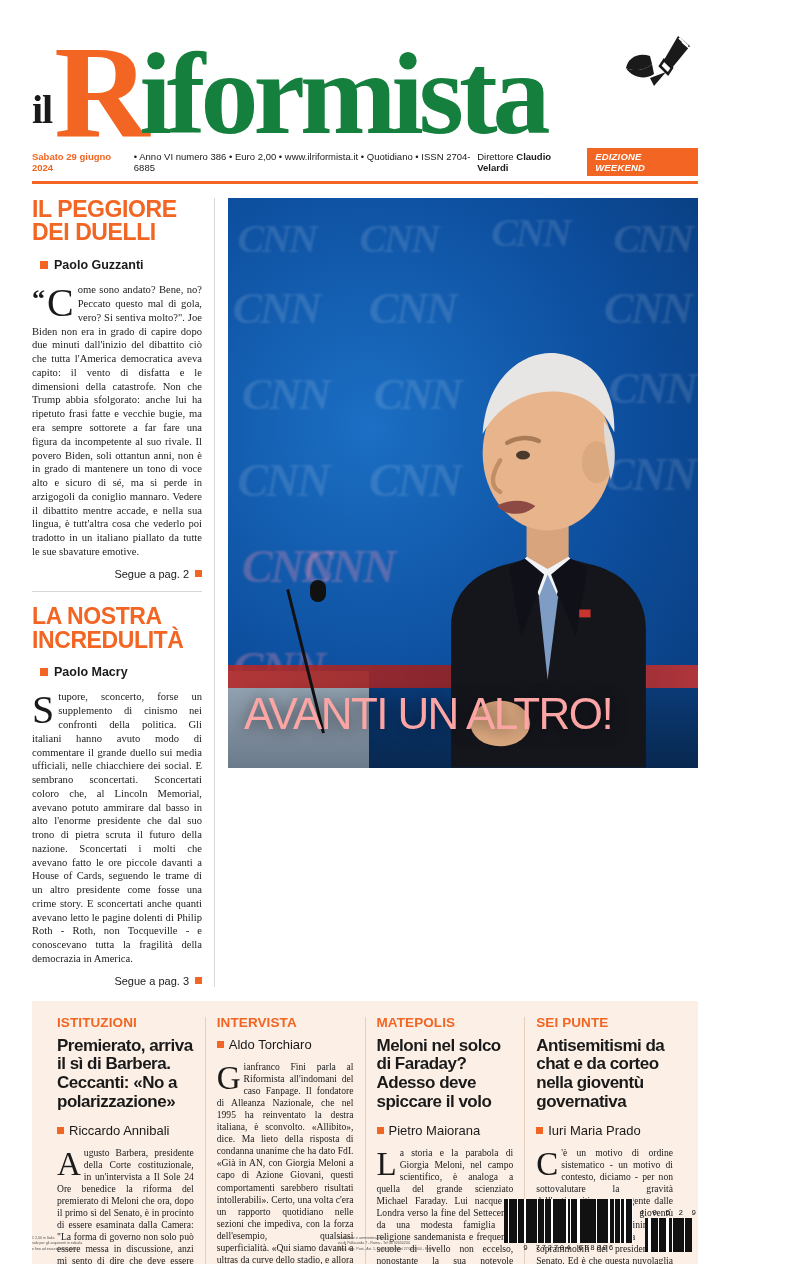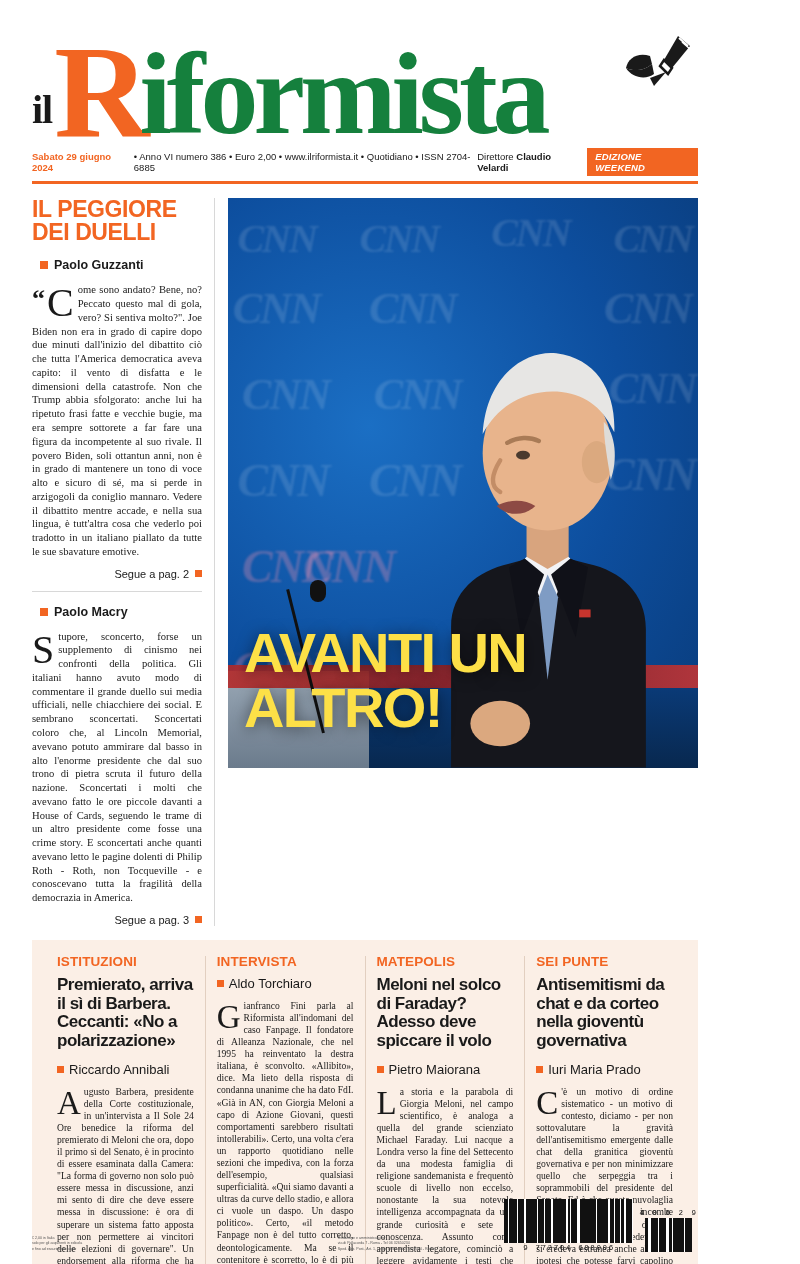--- a/index.html
+++ b/index.html
@@ -100,21 +100,21 @@
   }
   .cnn-pink { color: rgba(255,150,180,0.30) !important; }
   .biden {
     position: absolute; left: 40%; bottom: 0; width: 56%; height: 92%;
   }
   .headline-band {
     position: absolute; left: 0; right: 0; bottom: 32px;
     padding: 0 16px;
   }
   .headline {
-    color: #fde047; font-weight: 700; font-size: 56px; line-height: 0.98;
+    color: #fca5a5; font-weight: 400; font-size: 44px; line-height: 0.98;
     letter-spacing: -1.6px; text-transform: uppercase;
     text-shadow: 0 2px 16px rgba(0,0,0,0.55);
   }
 
   
   .bottom-strip {
     margin: 14px 32px 0 32px; background: #FBEFE6;
     display: flex; padding: 14px 14px 10px 14px; gap: 0;
   }
   .bcol { flex: 1 1 0; padding: 0 11px; min-width: 0; }
@@ -211,20 +211,22 @@
           </div>
           <div class="segue">
             <span>Segue a pag. 2</span>
             <span class="segue-sq"></span>
           </div>
         </div>
 
         <div class="hr-light"></div>
 
         <div>
+          <div class="op-title" style="white-space:pre-line;">LA NOSTRA
+INCREDULITÀ</div>
           <div class="byline">
             <span class="byline-sq"></span>
             <span class="byline-name">Paolo Macry</span>
           </div>
           <div class="op-body">
             <span class="dropcap">S</span><span>tupore, sconcerto, forse un supplemento di cinismo nei confronti della politica. Gli italiani hanno avuto modo di commentare il grande duello sui media ufficiali, nelle chiacchiere dei social. E sembrano sconcertati. Sconcertati coloro che, al Lincoln Memorial, avevano potuto ammirare dal basso in alto l'enorme presidente che dal suo trono di pietra scruta il futuro della nazione. Sconcertati i molti che avevano fatto le ore piccole davanti a House of Cards, seguendo le trame di un altro presidente come fosse una crime story. E sconcertati anche quanti avevano letto le pagine dolenti di Philip Roth - Roth, non Tocqueville - e conoscevano tutta la fragilità della democrazia in America.</span>
           </div>
           <div class="segue">
             <span>Segue a pag. 3</span>
             <span class="segue-sq"></span>

